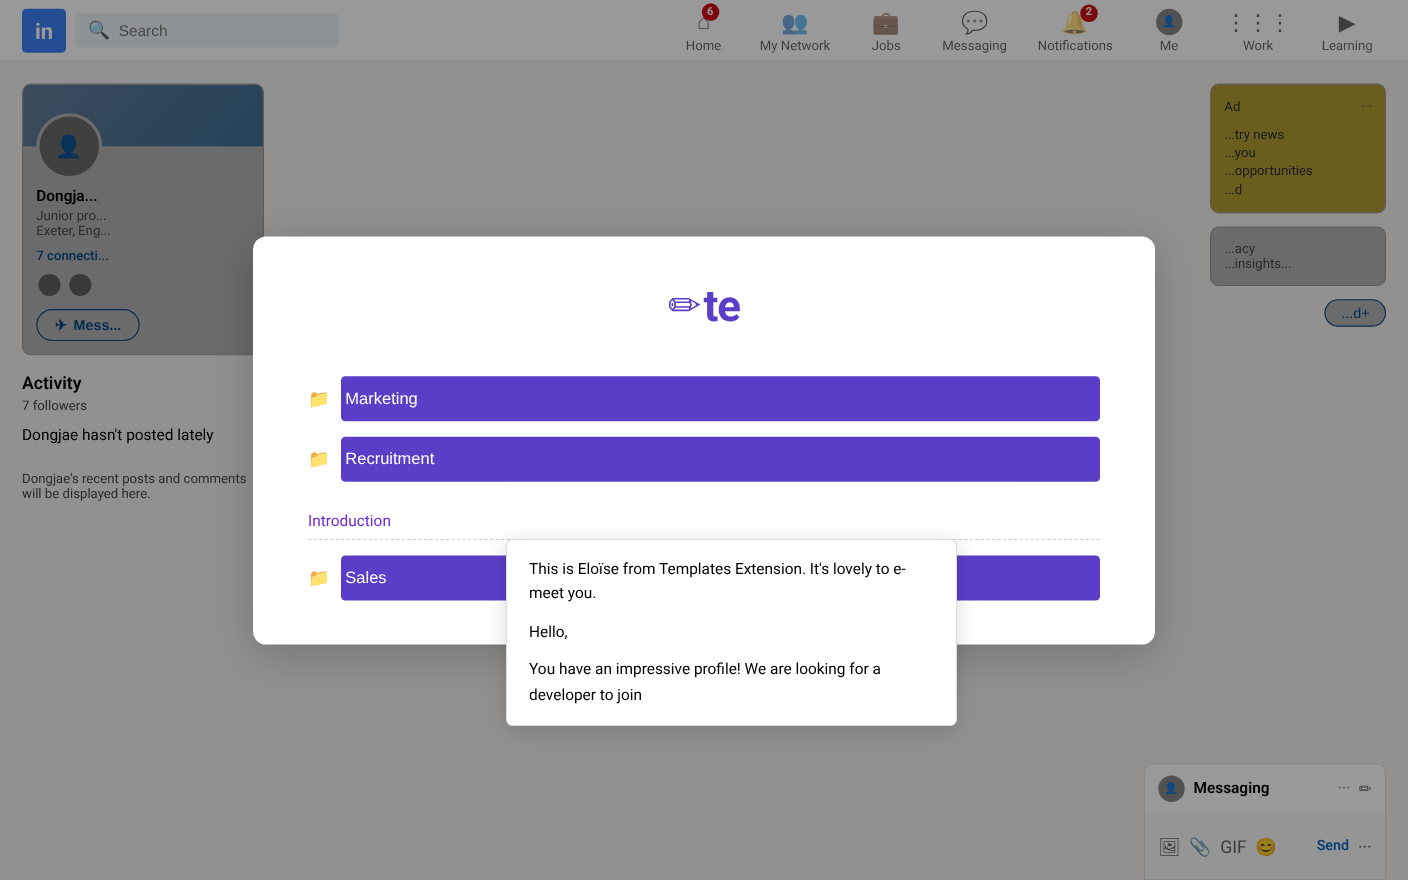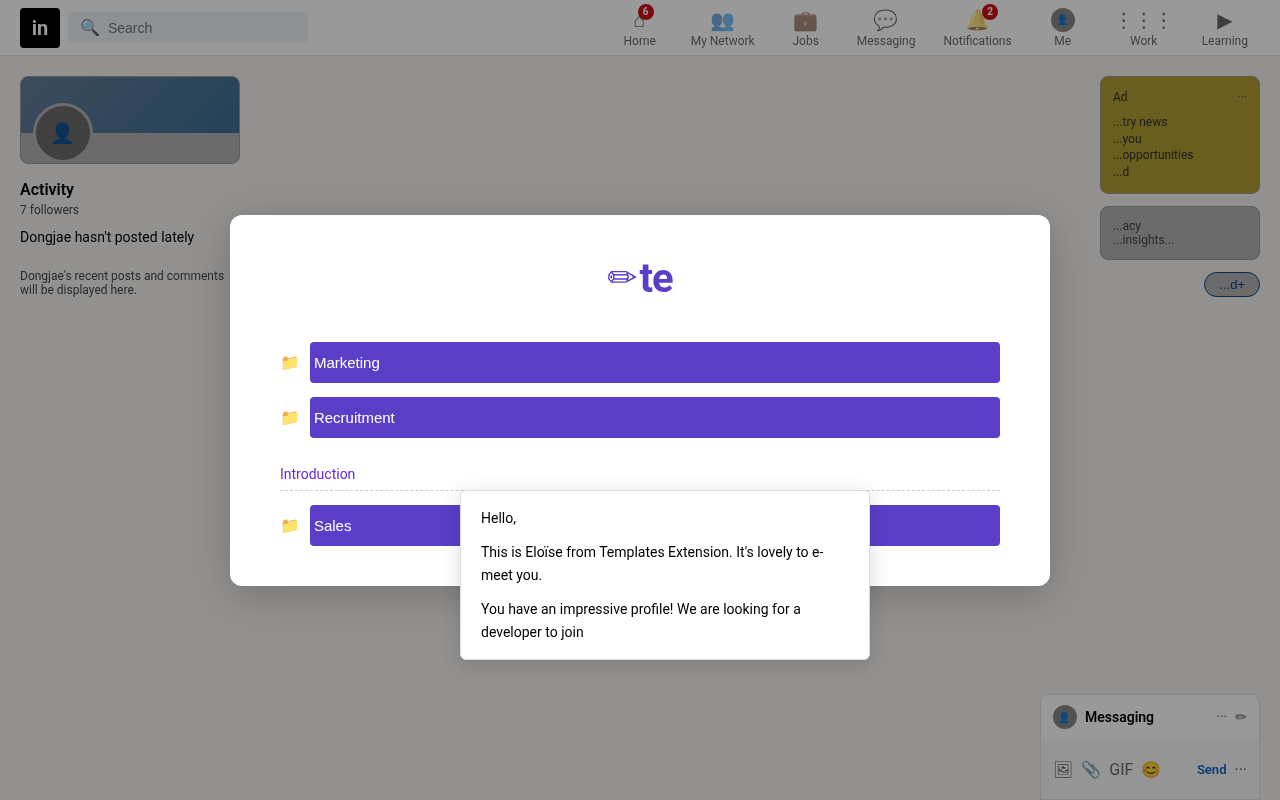--- a/index.html
+++ b/index.html
@@ -12,21 +12,21 @@
       display: flex;
       align-items: center;
       padding: 0 20px;
       height: 56px;
       position: relative;
       z-index: 10;
     }
     .header-logo {
       width: 40px;
       height: 40px;
-      background: #000000;
+      background: #3b82f6;
       border-radius: 4px;
       display: flex; align-items: center; justify-content: center;
       color: white;
       font-weight: bold;
       font-size: 20px;
       flex-shrink: 0;
     }
     .header-search {
       display: flex;
       align-items: center;
@@ -384,20 +384,34 @@
 </header>
 
 <div class="main-content" style="filter: brightness(0.7);">
 
   <div class="left-panel">
     <div class="profile-card">
       <div class="profile-banner"></div>
       <div class="profile-avatar-wrap">
         <div class="profile-avatar">👤</div>
       </div>
+      <div class="profile-info">
+        <div class="profile-name">Dongja...</div>
+        <div class="profile-title">Junior pro...</div>
+        <div class="profile-location">Exeter, Eng...</div>
+        <div class="profile-connections">7 connecti...</div>
+        <div class="connections-row">
+          <div class="conn-avatar"></div>
+          <div class="conn-avatar"></div>
+        </div>
+        <button class="message-btn">
+          <span>✈</span>
+          <span>Mess...</span>
+        </button>
+      </div>
     </div>
     <div class="activity-section">
       <div class="activity-title">Activity</div>
       <div class="followers-text">7 followers</div>
       <div class="no-posts">Dongjae hasn't posted lately</div>
       <div class="no-posts-sub">Dongjae's recent posts and comments will be displayed here.</div>
     </div>
   </div>
 
   <div class="center-panel">
@@ -482,17 +496,17 @@
         <button class="category-btn">
           <span>Sales</span>
         </button>
       </div>
     </div>
   </div>
 </div>
 
 <div class="preview-popup">
   <div class="preview-text">
+    <p>This is Eloïse from Templates Extension. It's lovely to e-meet you.</p>
     <p>Hello,</p>
-    <p>This is Eloïse from Templates Extension. It's lovely to e-meet you.</p>
     <p>You have an impressive profile! We are looking for a developer to join</p>
   </div>
 </div>
 
 </body></html>

